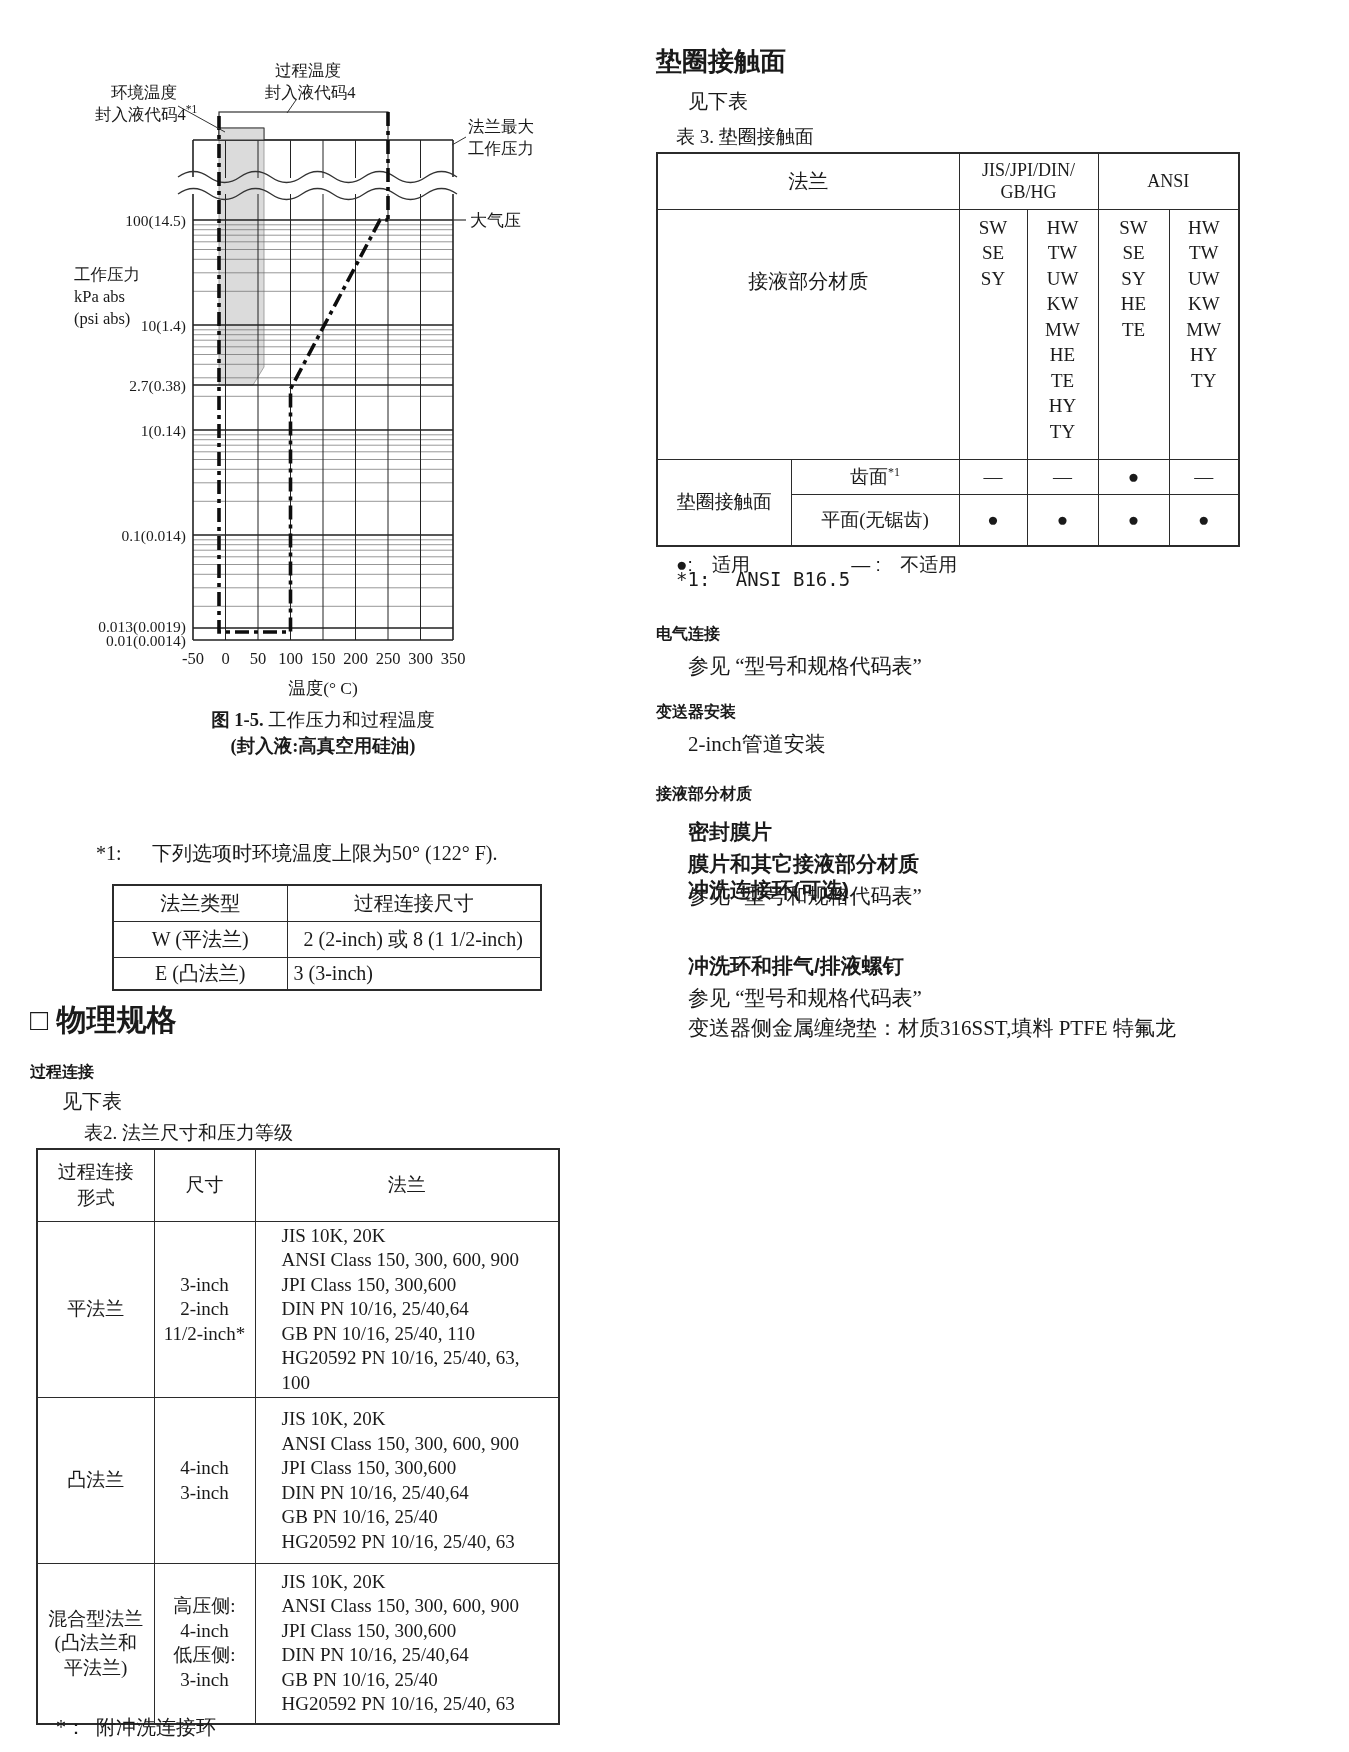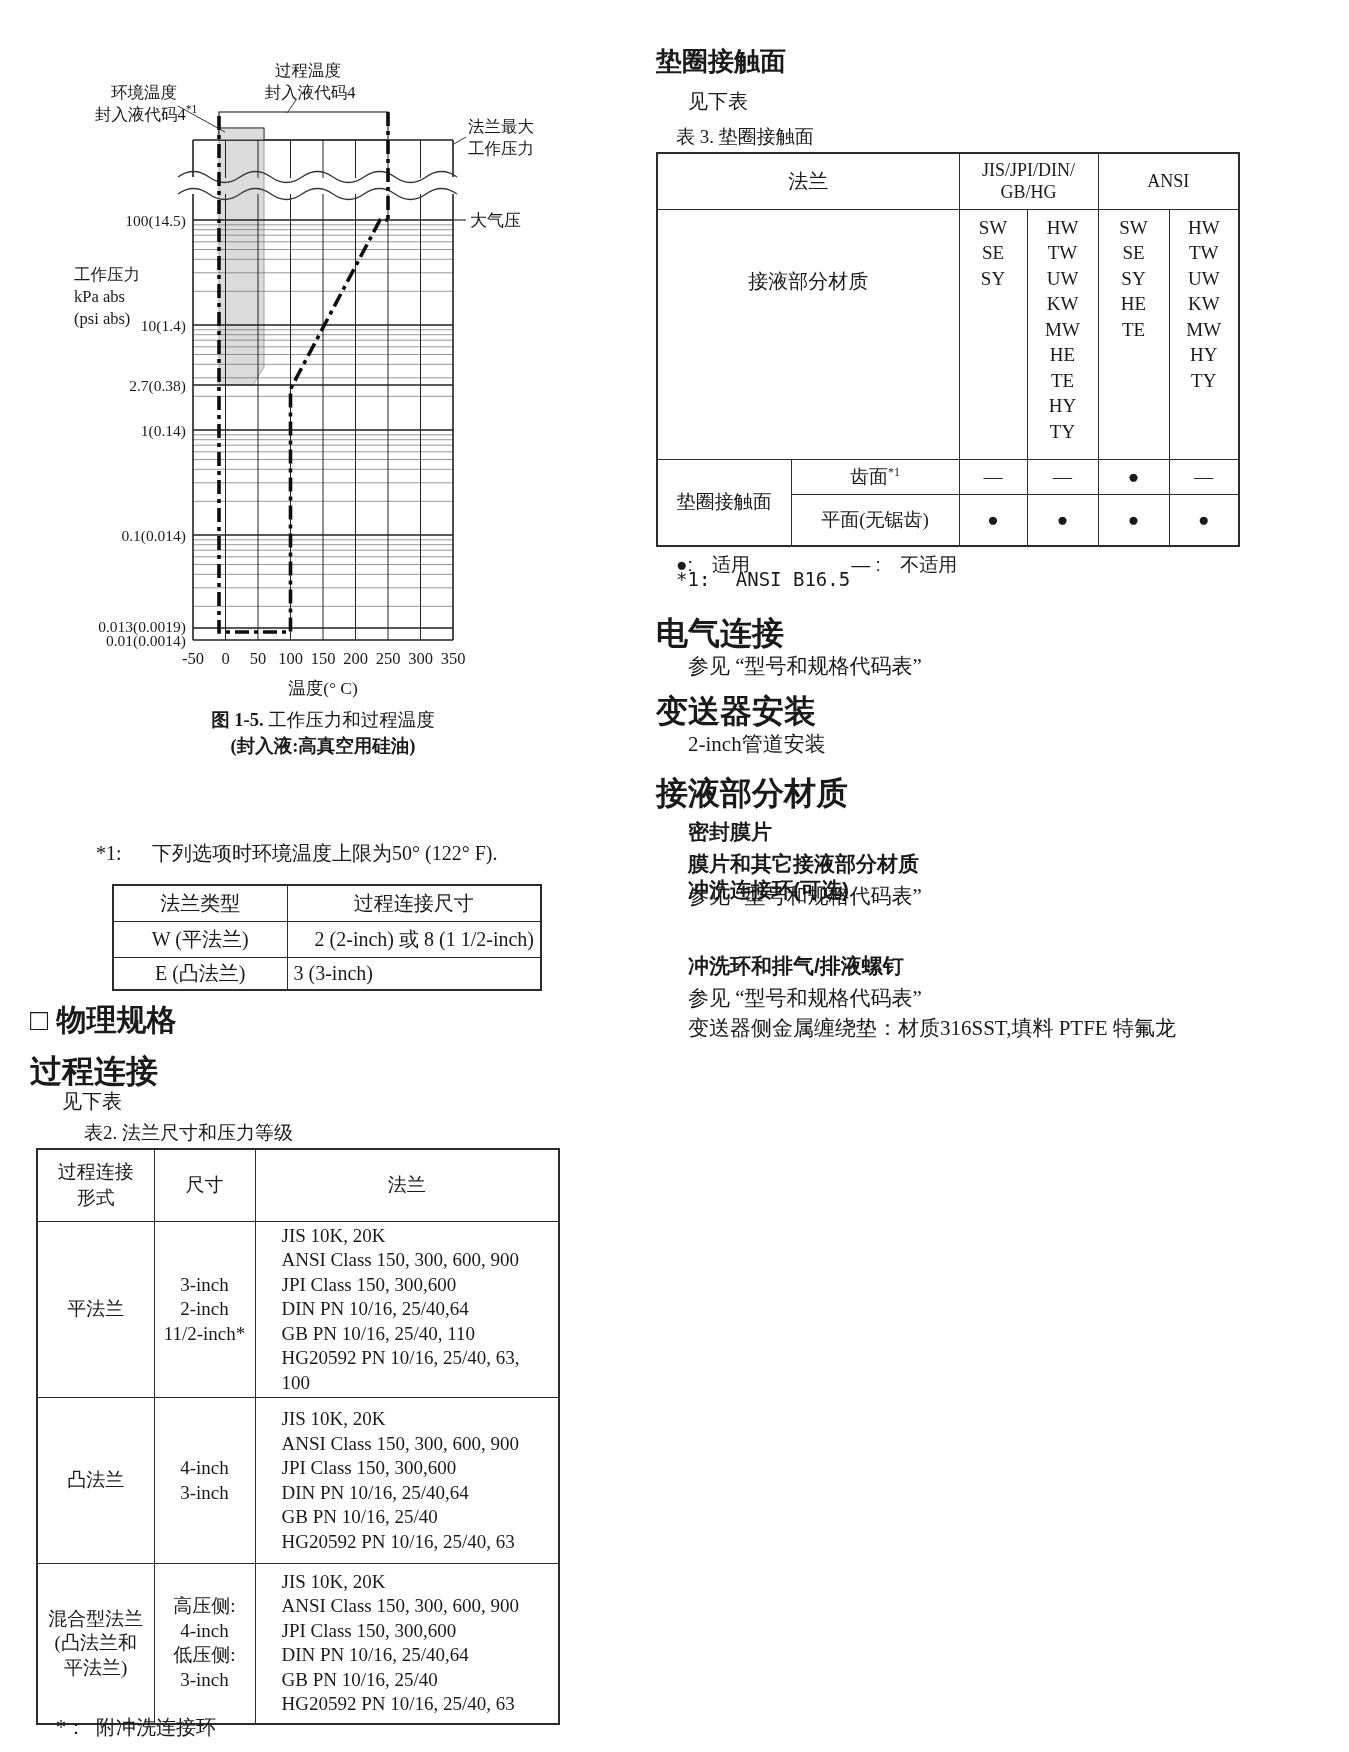--- a/index.html
+++ b/index.html
@@ -2,21 +2,21 @@
 <html><head>
 <meta charset="utf-8">
 <style>
   html,body{margin:0;padding:0;background:#ffffff;}
   .page{position:relative;width:1349px;height:1752px;background:#fff;color:#1a1a1a;overflow:hidden;
         font-family:"Liberation Serif","DejaVu Serif",serif;}
   .abs{position:absolute;}
   
   .h-big{font-family:"Liberation Sans","DejaVu Sans",sans-serif;font-weight:bold;font-size:30px;}
   .h-sec{font-family:"Liberation Sans","DejaVu Sans",sans-serif;font-weight:bold;font-size:26px;}
-  .h-sub{font-family:"Liberation Sans","DejaVu Sans",sans-serif;font-weight:bold;font-size:32px;}
+  .h-sub{font-family:"Liberation Sans","DejaVu Sans",sans-serif;font-weight:bold;font-size:16px;margin-top:12px;}
   .b-item{font-family:"Liberation Sans","DejaVu Sans",sans-serif;font-weight:bold;font-size:21px;}
   .body-t{font-size:21px;}
   .body-s{font-size:20px;}
   .tbl-title{font-size:19px;}
   
   svg text{font-family:"Liberation Serif","DejaVu Serif",serif;fill:#1a1a1a;}
   
   table.doc{border-collapse:collapse;table-layout:fixed;}
   table.doc th,table.doc td{border:1.4px solid #2b2b2b;font-weight:normal;padding:2px 6px;}
   table.doc{border:2.2px solid #2b2b2b;}
@@ -127,21 +127,21 @@
         <col style="width:174px">
         <col style="width:254px">
       </colgroup>
     <tbody>
         <tr style="height:36px;">
       <th>法兰类型</th>
       <th>过程连接尺寸</th>
     </tr>
     <tr style="height:36px;">
       <td style="text-align:center;">W (平法兰)</td>
-      <td style="text-align:right;padding-left:16px;">2 (2-inch) 或 8 (1 1/2-inch)</td>
+      <td style="text-align:left;padding-left:16px;">2 (2-inch) 或 8 (1 1/2-inch)</td>
     </tr>
     <tr style="height:24px;margin-left:9px;">
       <td style="text-align:center;">E (凸法兰)</td>
       <td style="text-align:left;">3 (3-inch)</td>
     </tr>
   </tbody>
     </table>
 
   <div class="abs h-big" style="left:30px;top:1000px;">
     <span>□</span>

